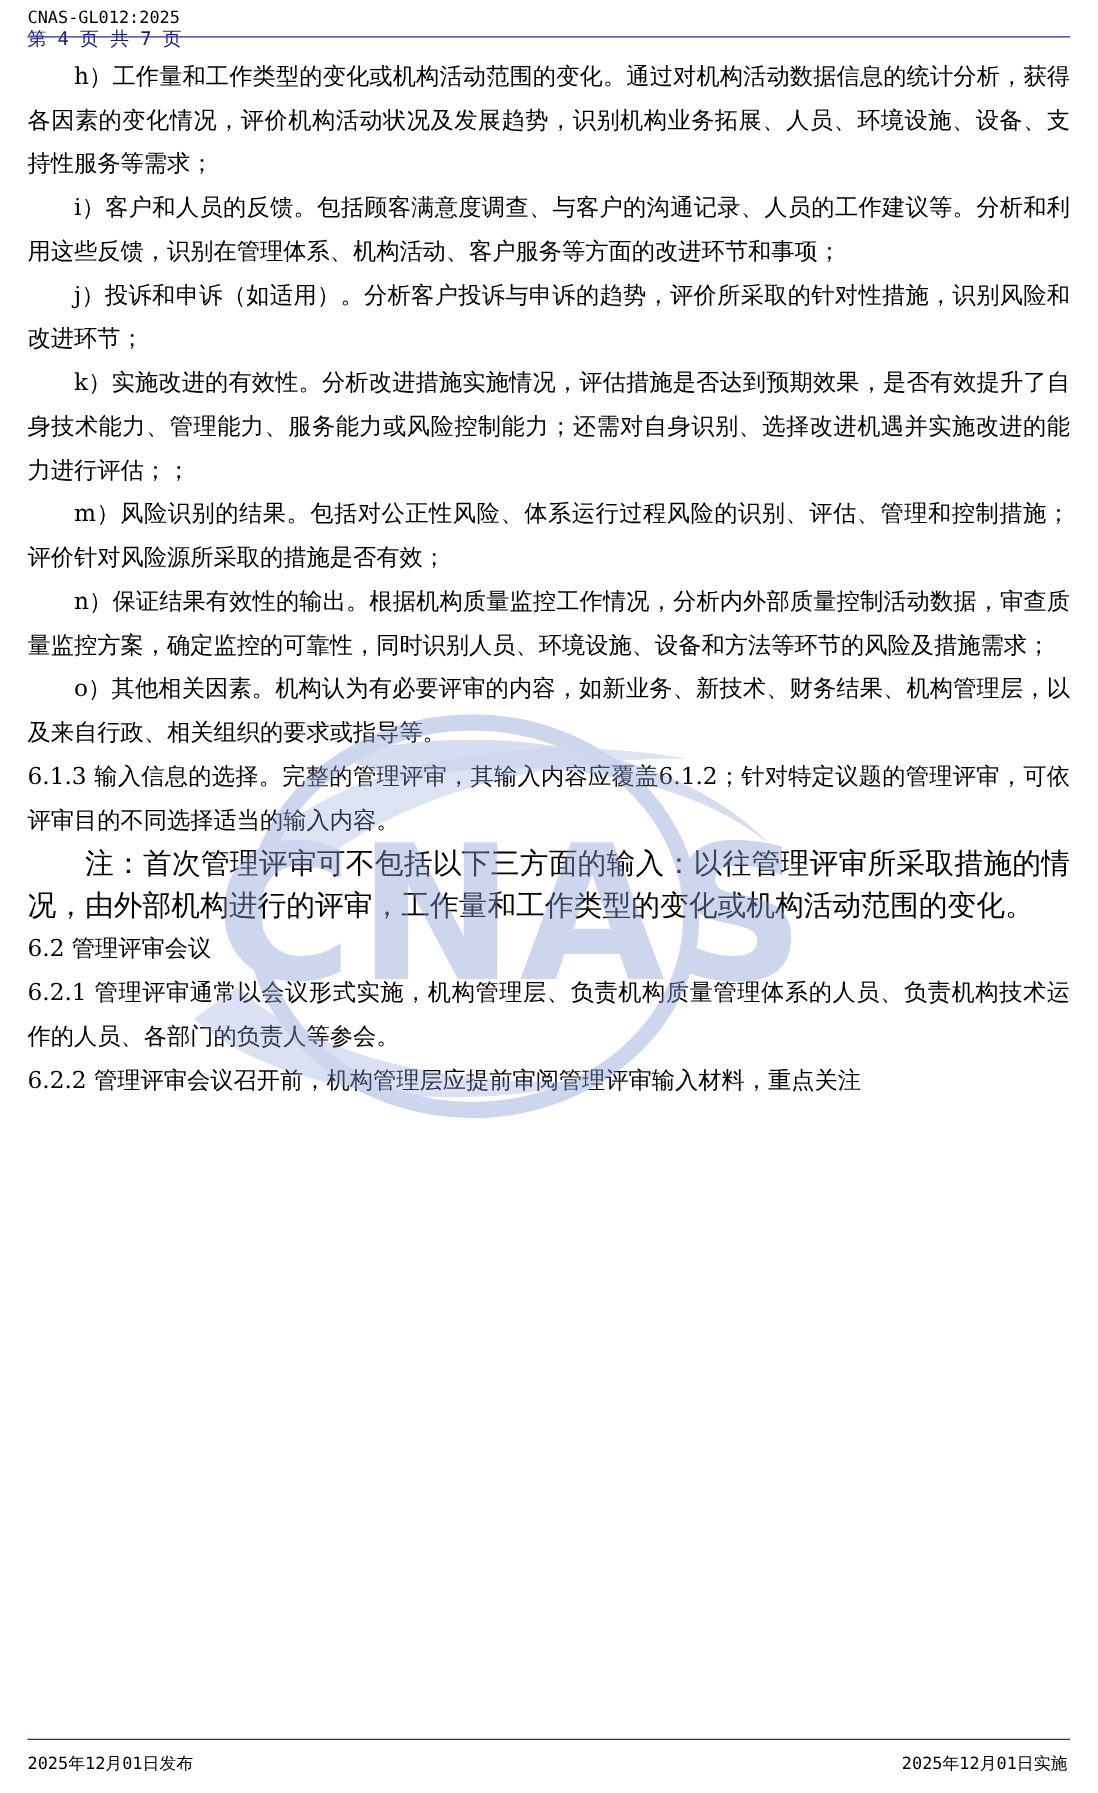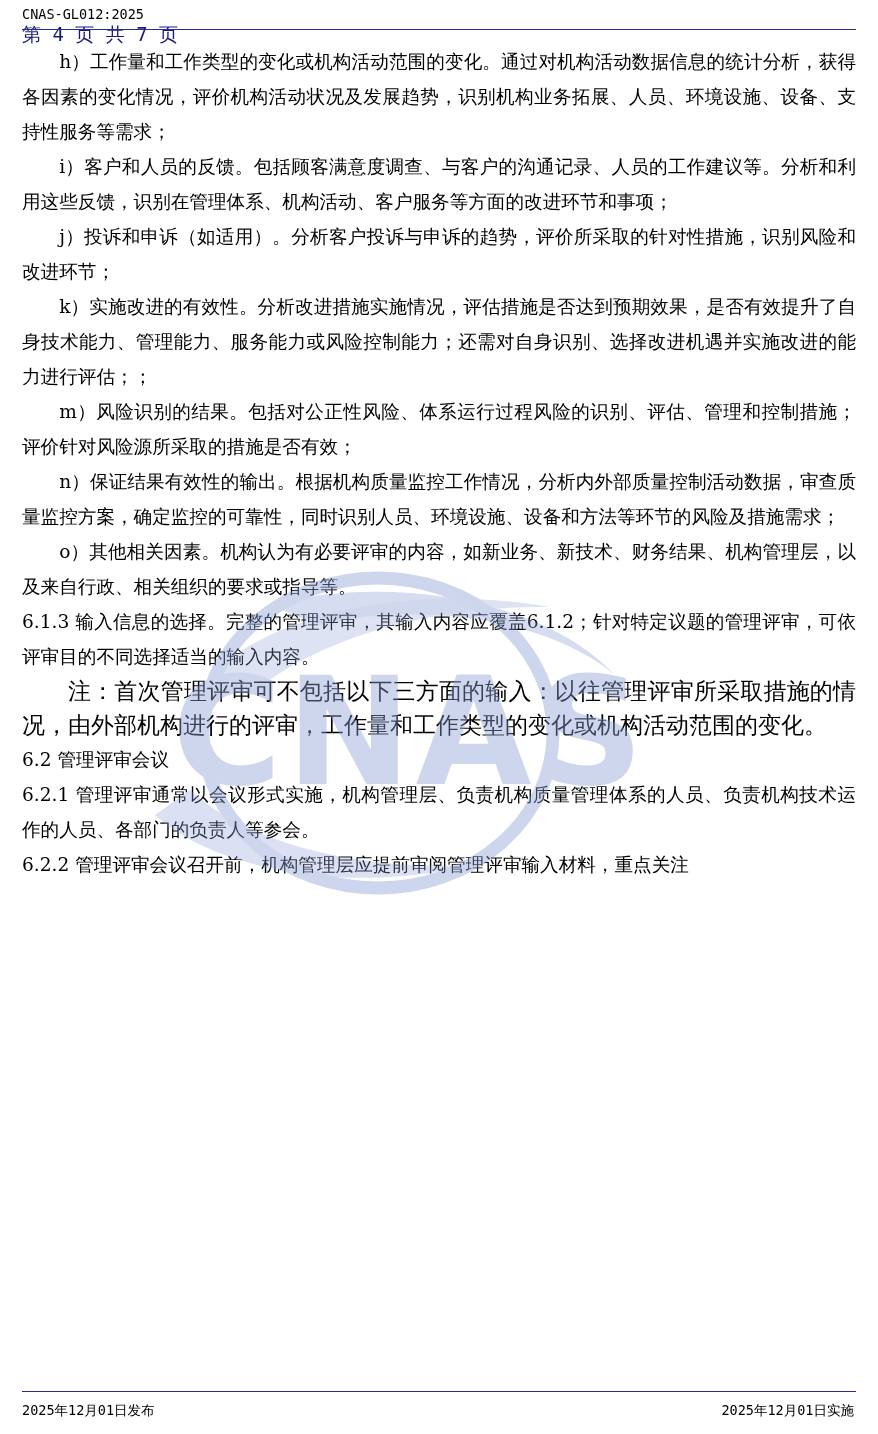--- a/index.html
+++ b/index.html
@@ -33,21 +33,21 @@
     flex-direction: column;
   }
   .header-left {
     font-family: "DejaVu Sans Mono", "Liberation Mono", monospace;
     font-size: 13.5px;
     letter-spacing: 0px;
     color: #000;
   }
   .header-right {
     font-family: "DejaVu Sans Mono", "Liberation Mono", monospace;
-    font-size: 19px;
+    font-size: 15px;
     color: #1a1a7a;
   }
   .header-rule {
     position: absolute;
     top: 29px;
     left: 22px;
     right: 22px;
     height: 0;
     border-top: 1.2px solid #2b2b8f;
   }

